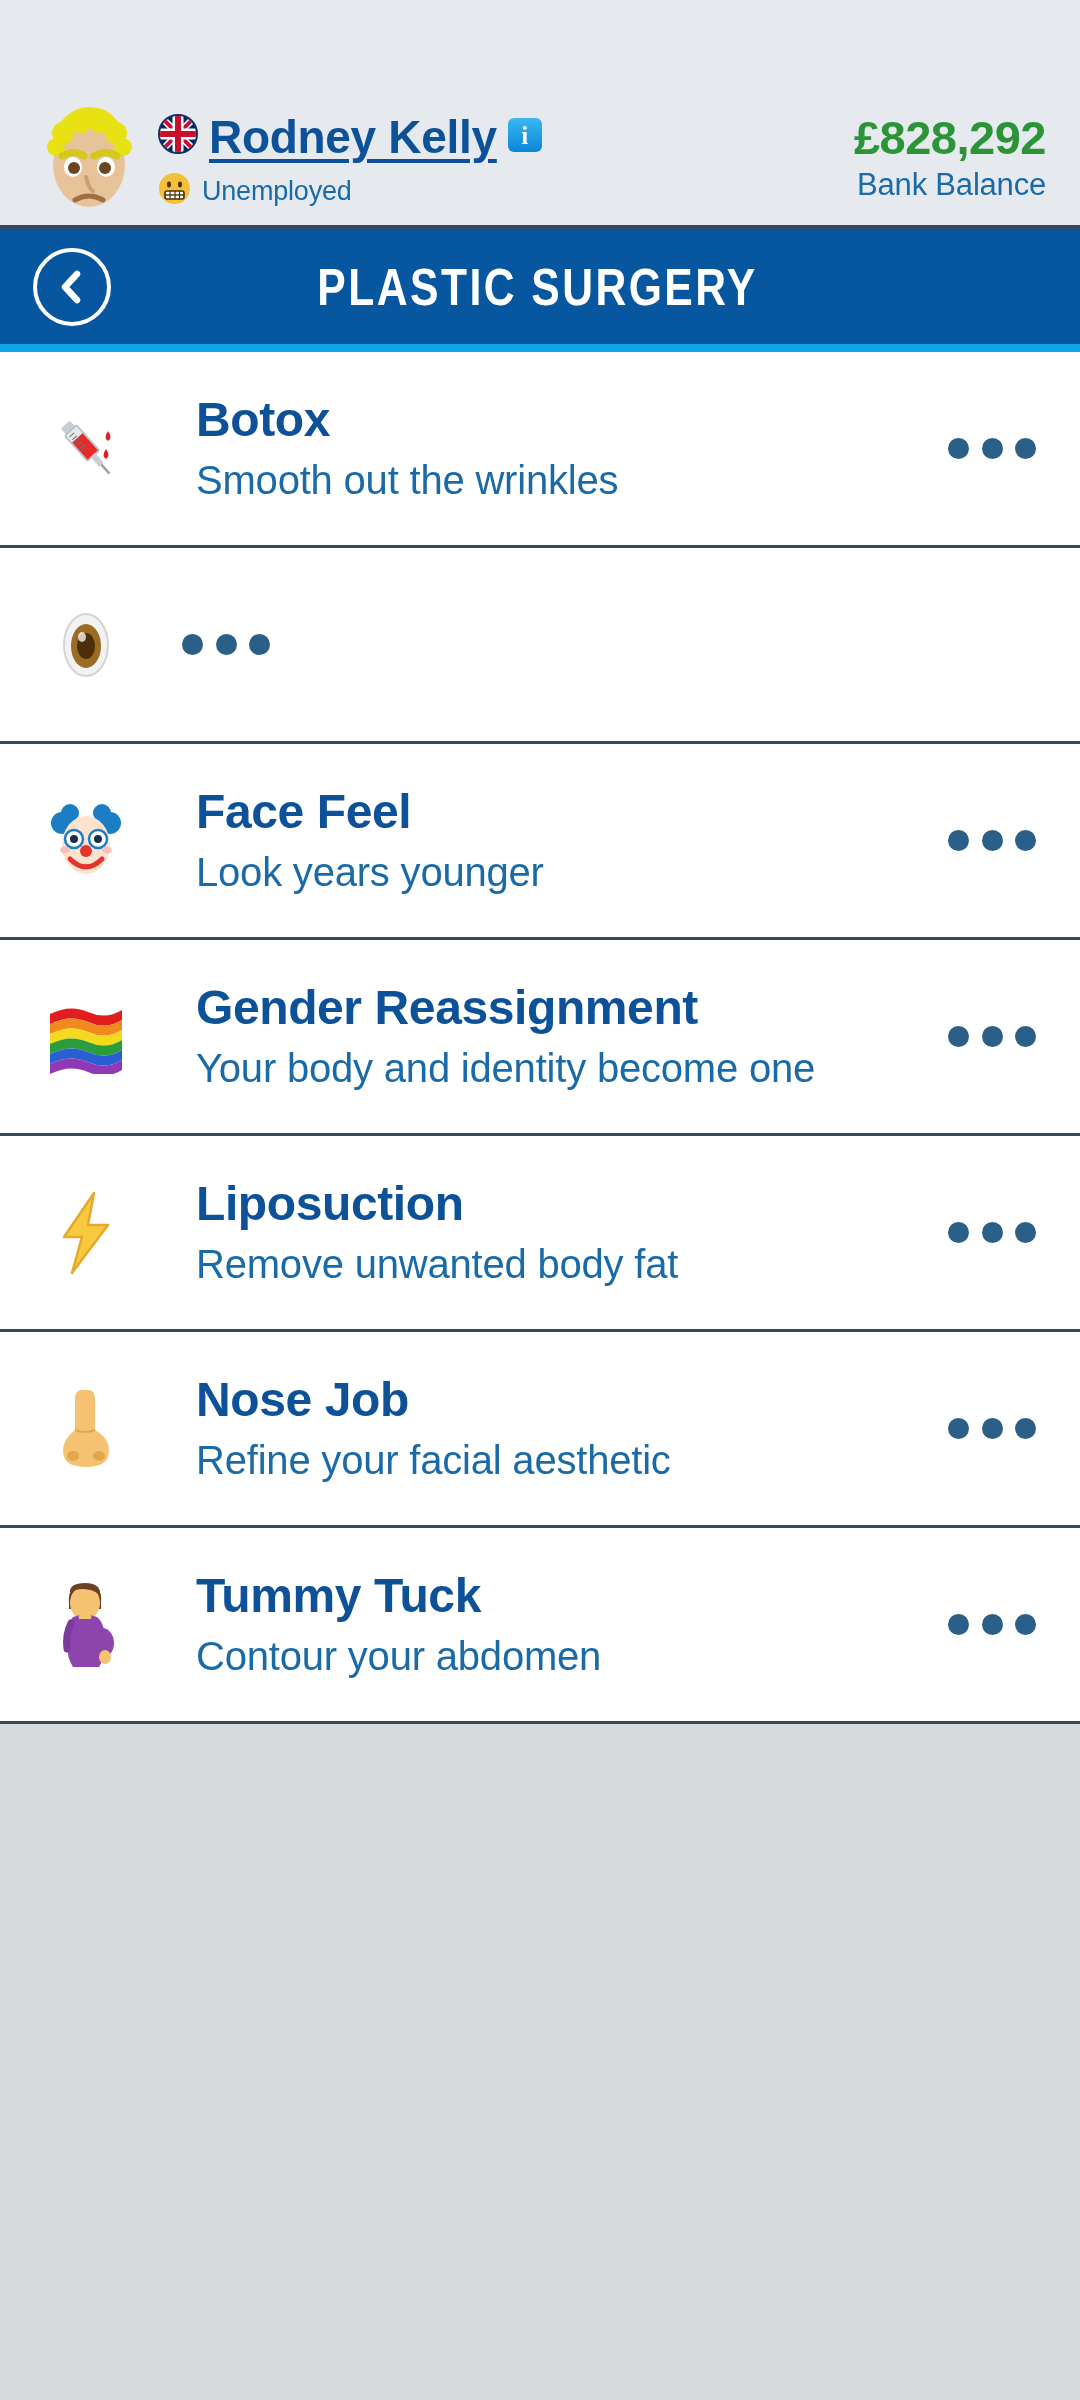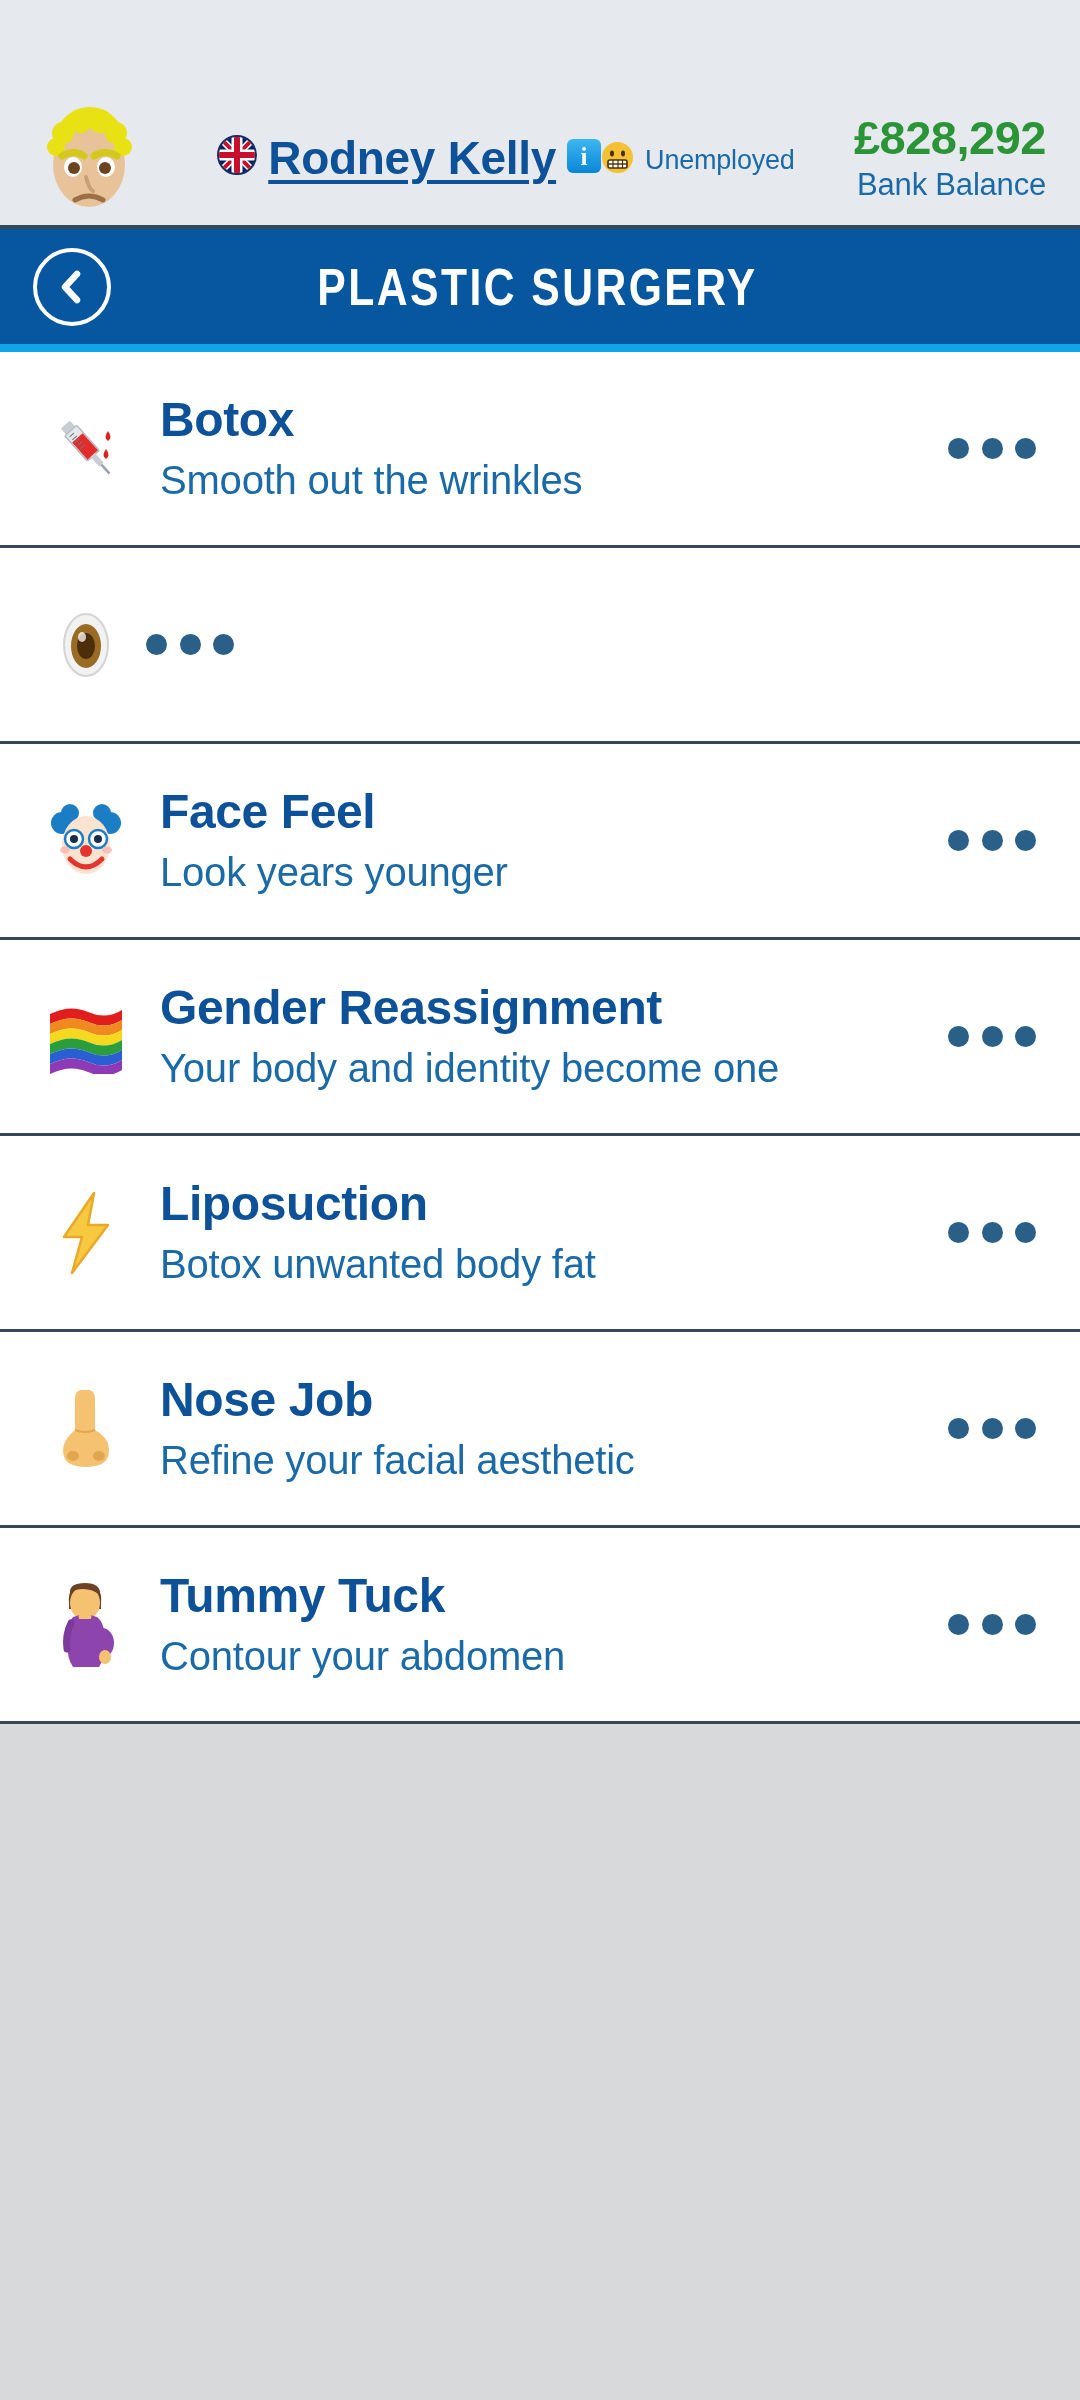--- a/index.html
+++ b/index.html
@@ -26,21 +26,21 @@
     padding:0 34px 0 30px;
   }
   .avatar {
     width:118px; height:118px;
     flex:0 0 auto;
     display:flex; align-items:center; justify-content:center;
     font-size:104px;
     line-height:1;
     margin-right:4px;
   }
-  .idblock { flex:1 1 auto; display:flex; justify-content:center; padding-left:6px; }
+  .idblock { flex:1 1 auto; display:flex; flex-direction:column; justify-content:center; padding-left:6px; }
   .nameline { display:flex; align-items:center; gap:11px; height:62px; }
   .flag-icon { font-size:40px; line-height:1; }
   .pname {
     font-size:46px;
     font-weight:bold;
     color:#0d5199;
     text-decoration:underline;
     text-decoration-thickness:4px;
     text-underline-offset:6px;
     letter-spacing:-0.3px;
@@ -108,20 +108,21 @@
   
   .list { background:#ffffff; flex:0 0 auto; }
   .row {
     height:196px;
     display:flex;
     align-items:center;
     padding:0 40px 0 30px;
     border-bottom:3px solid #37475c;
     background:#ffffff;
     position:relative;
+    gap:36px;
   }
   .row-icon {
     width:112px;
     flex:0 0 auto;
     display:flex; align-items:center; justify-content:center;
     font-size:72px;
     line-height:1;
   }
   .row-text { flex:1 1 auto; display:flex; flex-direction:column; justify-content:center; padding-left:18px; }
   .row-title {
@@ -331,21 +332,21 @@
     </div>
 
     <div class="row">
       <div class="row-icon">
         <svg width="72" height="84" viewBox="0 0 72 84">
           <path d="M44 2 L14 46 L32 46 L22 82 L58 34 L38 34 Z" fill="#f7c93e" stroke="#e8a92b" stroke-width="2.5" stroke-linejoin="round"></path>
         </svg>
       </div>
       <div class="row-text">
         <div class="row-title">Liposuction</div>
-        <div class="row-sub">Botox unwanted body fat</div>
+        <div class="row-sub">Remove unwanted body fat</div>
       </div>
       <div class="row-menu">
         <span></span>
           <span></span>
           <span></span>
       </div>
     </div>
 
     <div class="row">
       <div class="row-icon">

